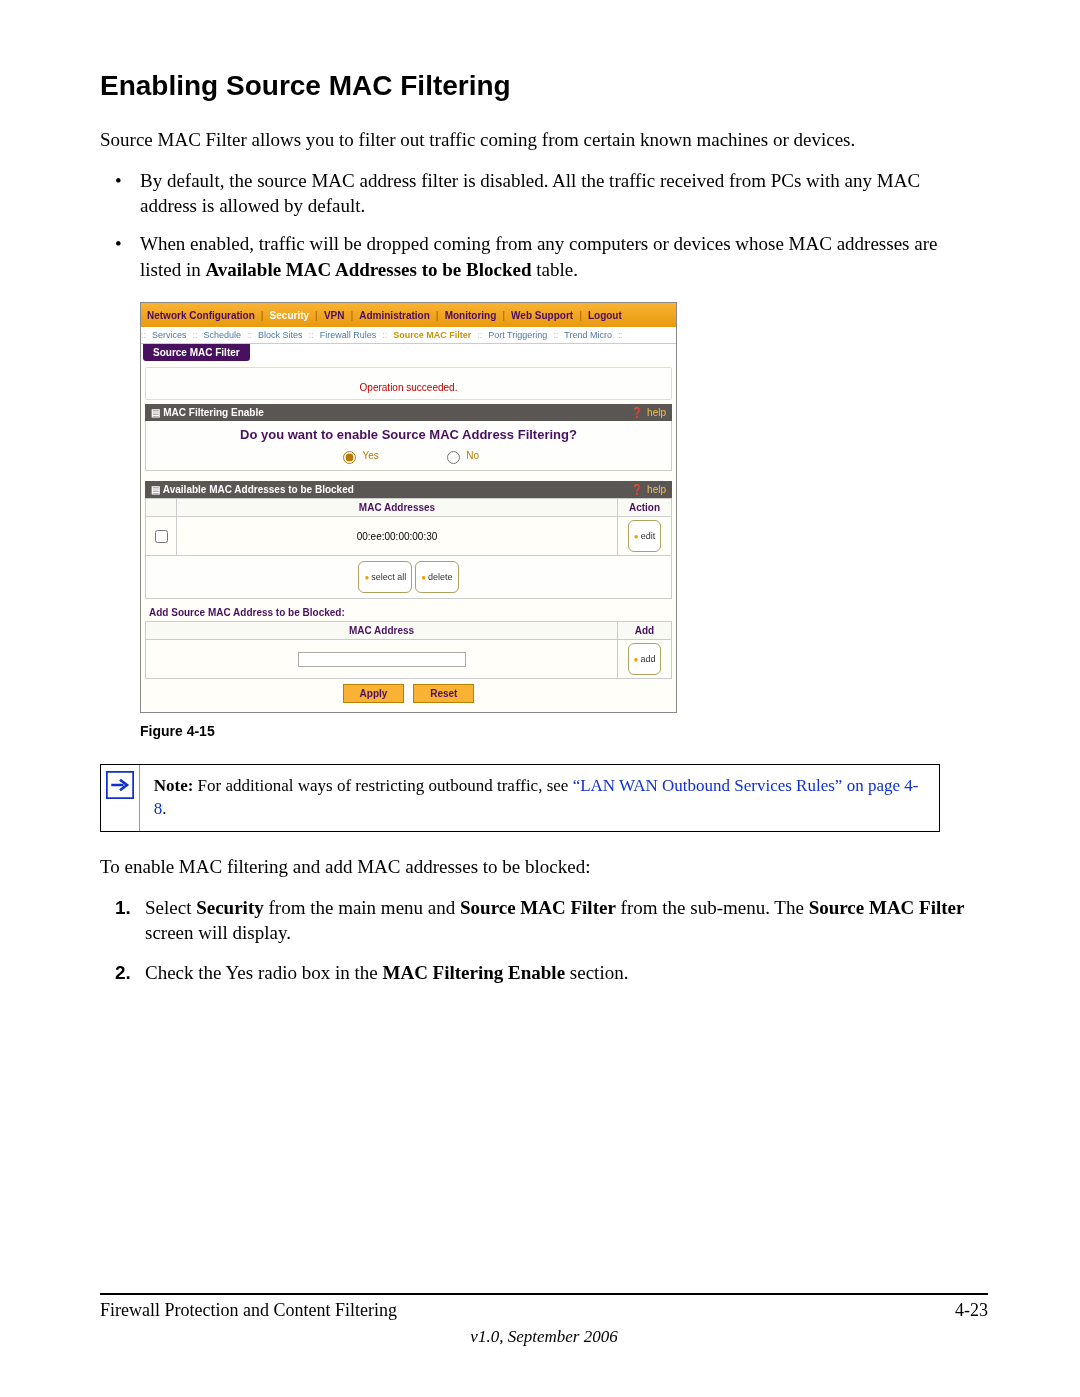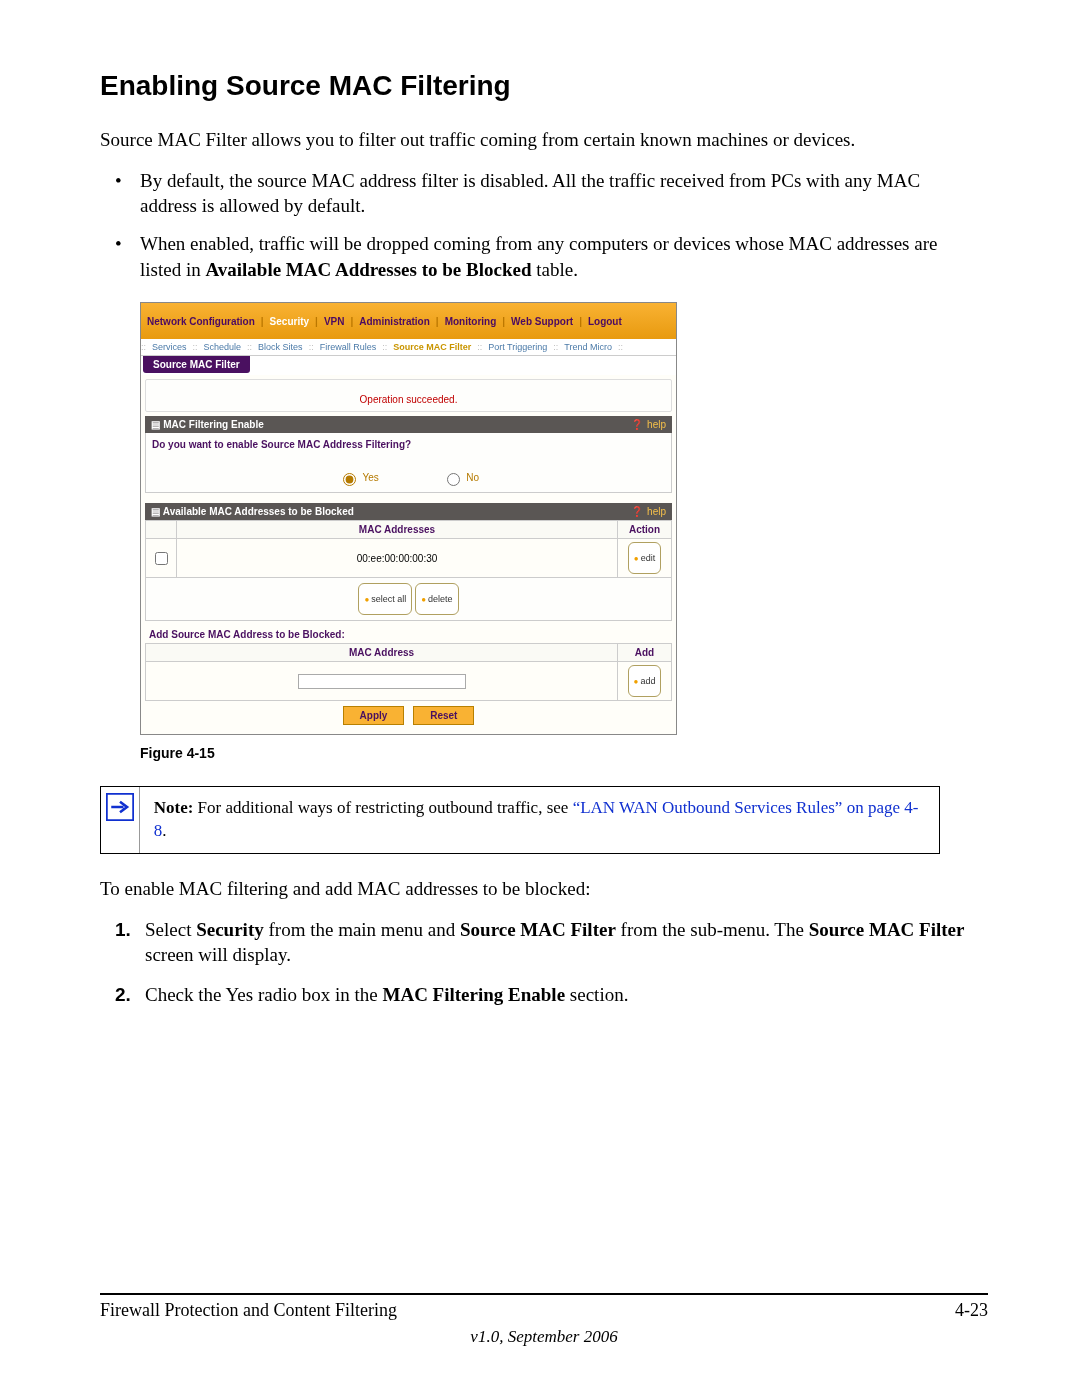--- a/index.html
+++ b/index.html
@@ -66,21 +66,21 @@
     font-size: 10px;
     background: #fffef9;
   }
   .ss-mainmenu {
     display: flex;
     background: linear-gradient(#f9b233, #e89a0f);
     color: #4b0a62;
     font-weight: bold;
     font-size: 10px;
     align-items: center;
-    height: 36px;
+    height: 24px;
   }
   .ss-mainmenu span {
     padding: 0 6px;
     white-space: nowrap;
   }
   .ss-mainmenu .sep { color: #bb7700; padding:0; }
   .ss-mainmenu .active { color: #fff; }
   .ss-submenu {
     display: flex;
     background: #fff;
@@ -128,24 +128,25 @@
     align-items: center;
   }
   .ss-panel-head .help { color: #f5c04a; font-weight: normal; }
   .ss-panel-body {
     border: 1px solid #ccc;
     border-top: none;
     padding: 6px;
     background: #fefefc;
   }
   .ss-question {
+    text-align: center;
     color: #4a1060;
     font-weight: bold;
-    font-size: 10px;
-    margin-bottom: 20px;
+    font-size: 13px;
+    margin-bottom: 6px;
   }
   .ss-radio-row {
     text-align: center;
     font-size: 10px;
     color: #b57a00;
   }
   .ss-radio-row label { margin: 0 30px; }
   .ss-radio-row input { accent-color: #b57a00; margin-right:4px; vertical-align:middle;}
   .ss-table {
     width: 100%;

